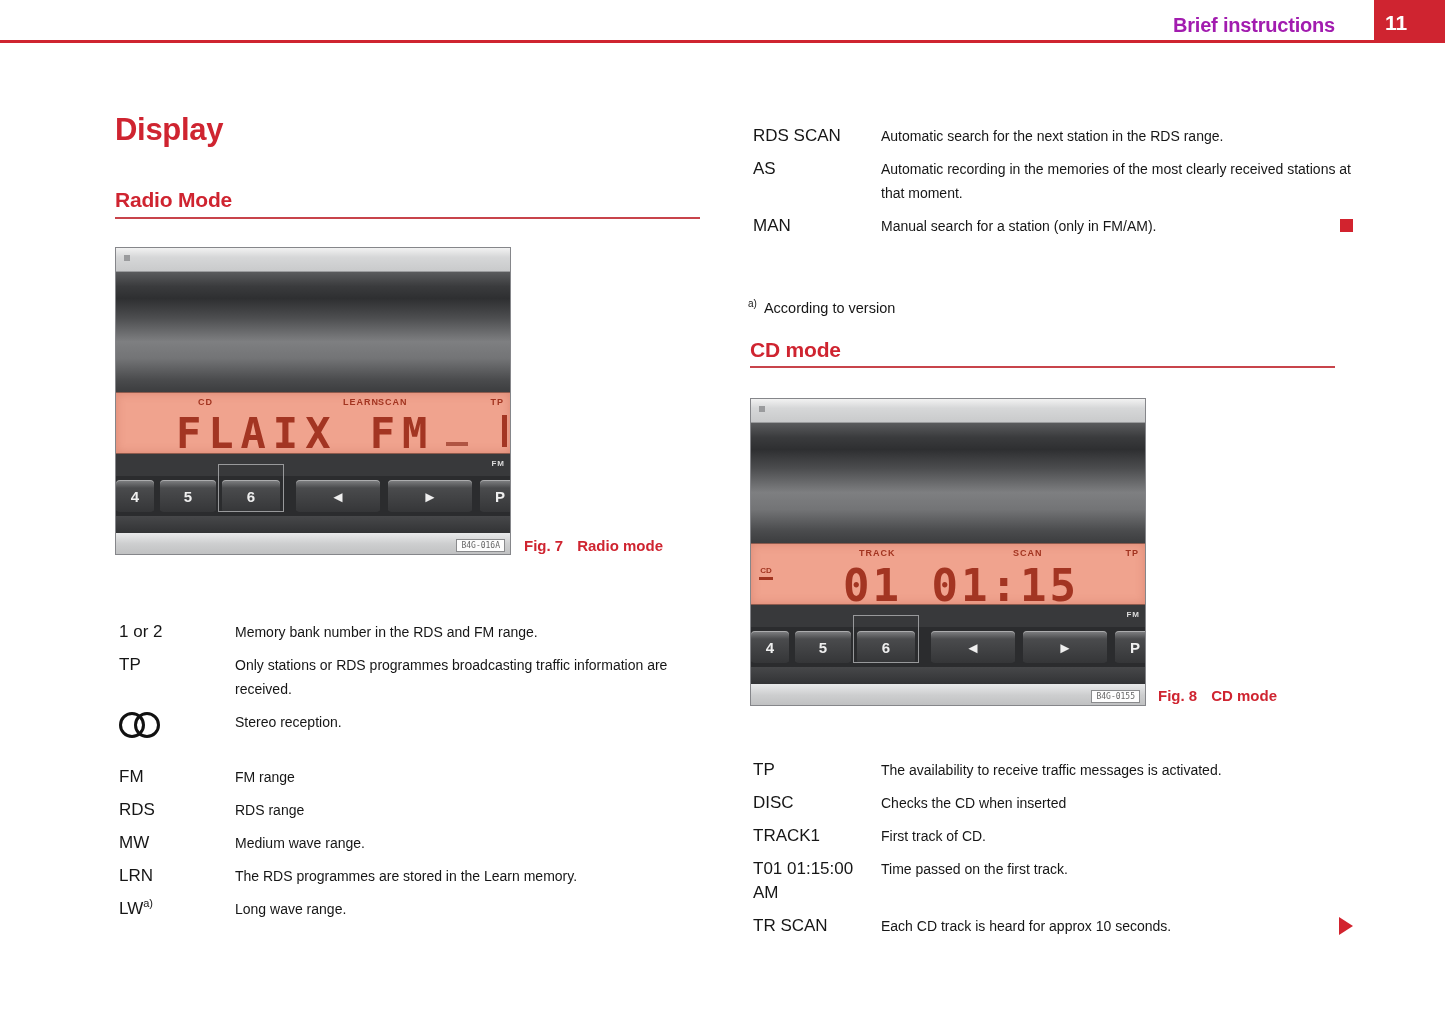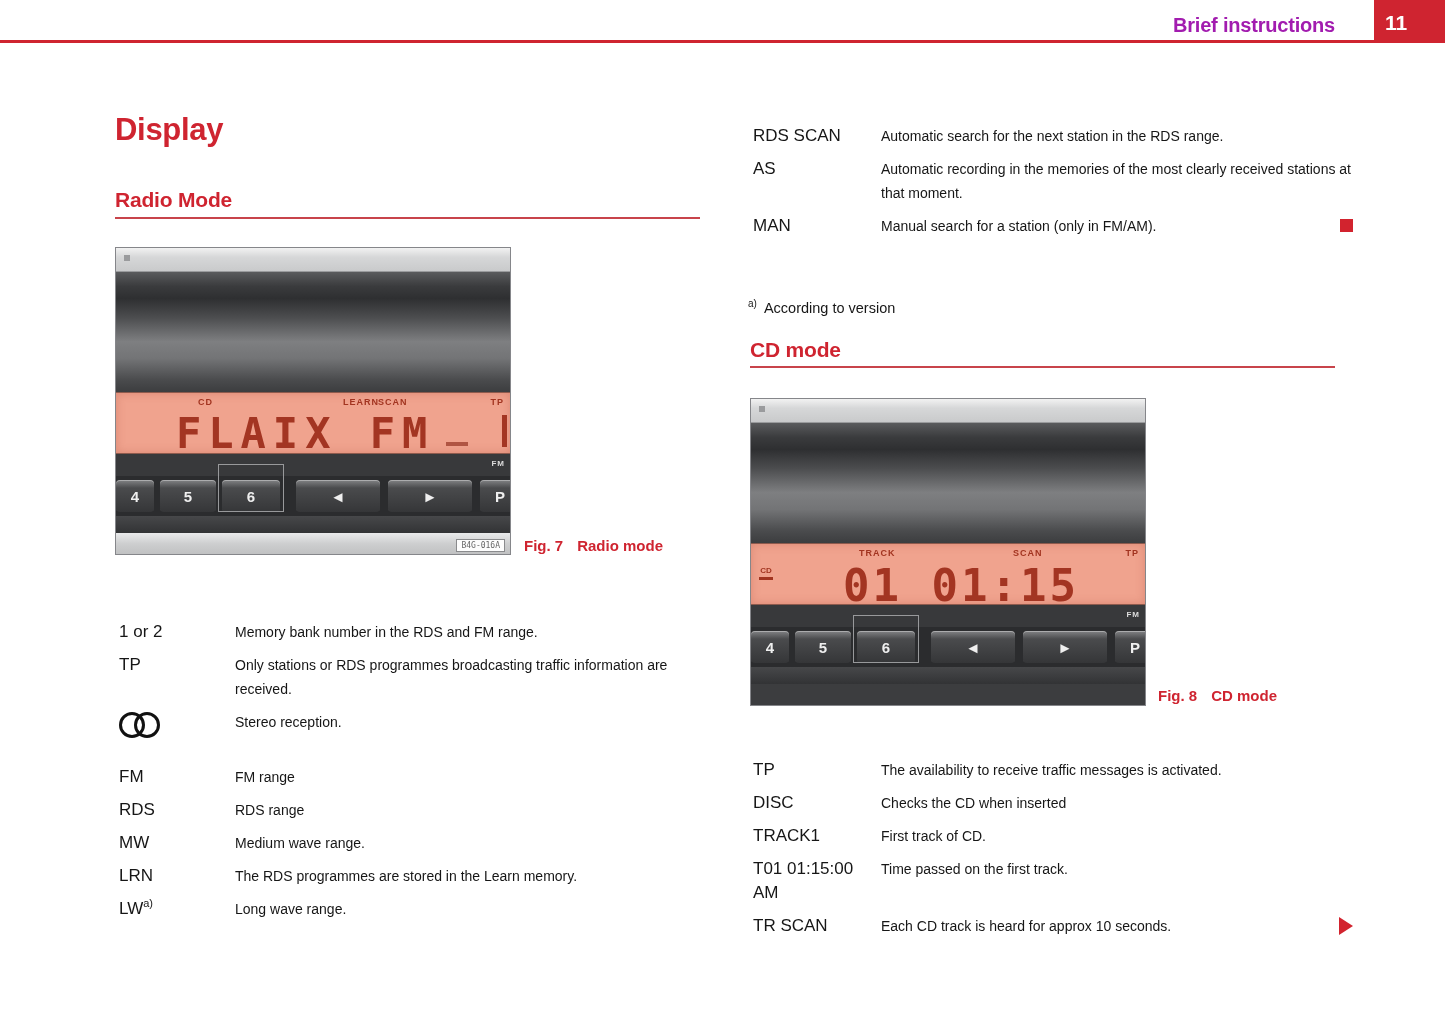--- a/index.html
+++ b/index.html
@@ -204,20 +204,23 @@
     <div class="r-buttons">
       <div class="rbtn" style="left:0; width:38px;">4</div>
       <div class="rbtn" style="left:44px; width:56px;">5</div>
       <div class="rbtn" style="left:106px; width:58px;">6</div>
       <div class="preset-frame"></div>
       <div class="rbtn arrow" style="left:180px; width:84px;">◄</div>
       <div class="rbtn arrow" style="left:272px; width:84px;">►</div>
       <div class="rbtn" style="left:364px; width:40px;">P</div>
     </div>
     <div class="r-band2"></div>
+    <div class="r-bottom">
+      <div class="r-tag">B4G-0155</div>
+    </div>
   </div>
 
   <div class="fig-caption" style="left:1158px; top:687px;">
     <span class="lbl">Fig. 8</span><span>CD mode</span>
   </div>
 
   <div class="dl right" style="left:753px; top:758px; width:600px;">
     <div class="def-row">
       <div class="def-term">TP</div>
       <div class="def-desc">The availability to receive traffic messages is activated.</div>

